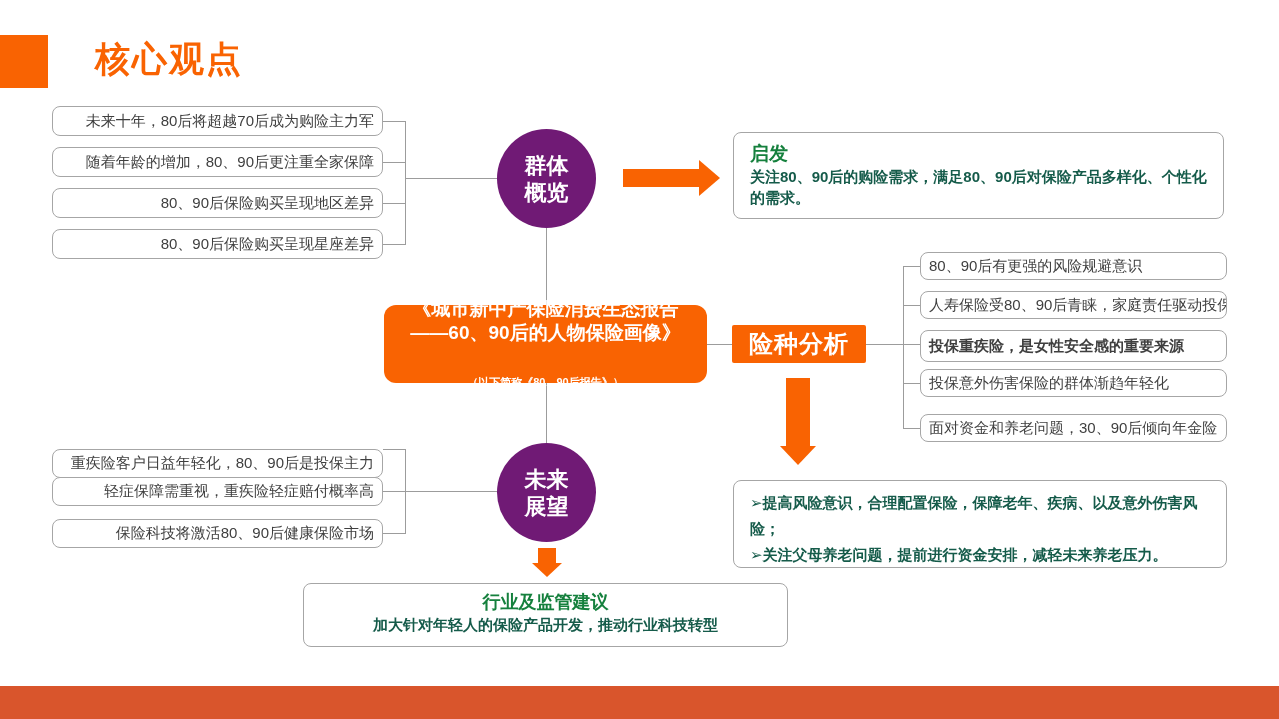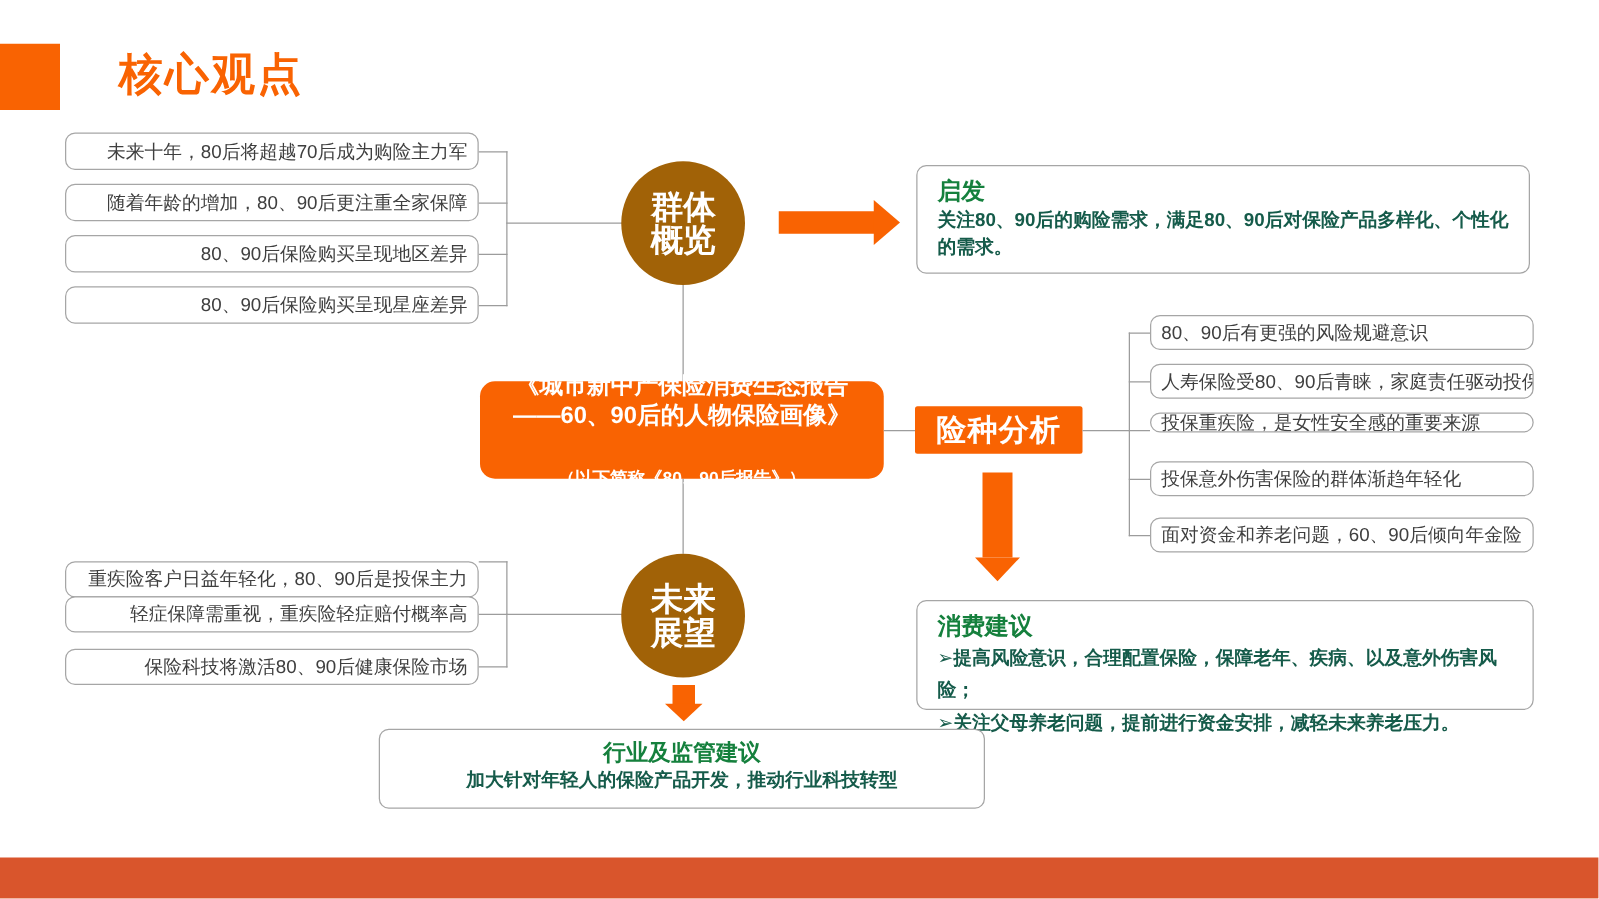--- a/index.html
+++ b/index.html
@@ -15,31 +15,31 @@
   .hl{height:1px;} .vl{width:1px;}
   
   .gbox{
     position:absolute;box-sizing:border-box;background:#fff;border:1px solid #a6a6a6;border-radius:8px;
     color:#3f3f3f;font-size:15px;display:flex;align-items:center;white-space:nowrap;overflow:hidden;
   }
   .gbox.ra{justify-content:flex-end;padding-right:8px;}
   .gbox.la{justify-content:flex-start;padding-left:8px;}
   
   .circle{
-    position:absolute;width:99px;height:99px;border-radius:50%;background:#a16207;color:#fff;
-    font-weight:bold;font-size:26px;line-height:27px;display:flex;flex-direction:column;
+    position:absolute;width:99px;height:99px;border-radius:50%;background:#701a75;color:#fff;
+    font-weight:bold;font-size:22px;line-height:27px;display:flex;flex-direction:column;
     align-items:center;justify-content:center;text-align:center;
   }
   
   .obox{
     position:absolute;left:384px;top:305px;width:323px;height:78px;background:#F96302;border-radius:12px;
     color:#fff;font-weight:bold;text-align:center;display:flex;flex-direction:column;justify-content:center;
   }
   .obox .l1,.obox .l2{font-size:19px;line-height:24px;}
-  .obox .l3{font-size:14px;line-height:18px;margin-top:28px;}
+  .obox .l3{font-size:11px;line-height:18px;margin-top:28px;}
   
   .tag{
     position:absolute;left:732px;top:325px;width:134px;height:38px;background:#F96302;border-radius:2px;
     color:#fff;font-weight:bold;font-size:24px;display:flex;align-items:center;justify-content:center;letter-spacing:1px;
   }
   
   .wbox{position:absolute;box-sizing:border-box;background:#fff;border:1px solid #a6a6a6;border-radius:8px;padding:9px 16px;}
   .wbox-title{color:#15803d;font-weight:bold;font-size:19px;line-height:24px;}
   .green-text{color:#155B4A;font-weight:bold;font-size:15px;line-height:21px;}
   .wbox.advice .green-text{line-height:26px;}
@@ -100,29 +100,28 @@
   <div class="line hl" style="left:866px;top:344px;width:38px;"></div>
   <div class="line vl" style="left:903px;top:266px;height:163px;"></div>
   <div class="line hl" style="left:903px;top:266px;width:17px;"></div>
   <div class="line hl" style="left:903px;top:305px;width:17px;"></div>
   <div class="line hl" style="left:903px;top:344px;width:17px;"></div>
   <div class="line hl" style="left:903px;top:383px;width:17px;"></div>
   <div class="line hl" style="left:903px;top:428px;width:17px;"></div>
 
   <div class="gbox la" style="left:920px;top:252px;width:307px;height:28px;">80、90后有更强的风险规避意识</div>
   <div class="gbox la" style="left:920px;top:291px;width:307px;height:28px;">人寿保险受80、90后青睐，家庭责任驱动投保</div>
-  <div class="gbox la" style="left:920px;top:330px;width:307px;height:16px;">投保重疾险，是女性安全感的重要来源</div>
+  <div class="gbox la" style="left:920px;top:330px;width:307px;height:32px;font-weight:bold;">投保重疾险，是女性安全感的重要来源</div>
   <div class="gbox la" style="left:920px;top:369px;width:307px;height:28px;">投保意外伤害保险的群体渐趋年轻化</div>
-  <div class="gbox la" style="left:920px;top:414px;width:307px;height:28px;">面对资金和养老问题，60、90后倾向年金险</div>
+  <div class="gbox la" style="left:920px;top:414px;width:307px;height:28px;">面对资金和养老问题，30、90后倾向年金险</div>
 
   <div class="astem" style="left:786px;top:378px;width:24px;height:68px;"></div>
   <div class="ahead-down" style="left:780px;top:446px;border-left:18px solid transparent;border-right:18px solid transparent;border-top:19px solid #F96302;"></div>
 
   <div class="wbox advice" style="left:733px;top:480px;width:494px;height:88px;">
-    <div class="wbox-title">消费建议</div>
     <div class="green-text">➢提高风险意识，合理配置保险，保障老年、疾病、以及意外伤害风险；</div>
     <div class="green-text">➢关注父母养老问题，提前进行资金安排，减轻未来养老压力。</div>
   </div>
 
   <div class="gbox ra" style="left:52px;top:449px;width:331px;height:29px;">重疾险客户日益年轻化，80、90后是投保主力</div>
   <div class="gbox ra" style="left:52px;top:477px;width:331px;height:29px;">轻症保障需重视，重疾险轻症赔付概率高</div>
   <div class="gbox ra" style="left:52px;top:519px;width:331px;height:29px;">保险科技将激活80、90后健康保险市场</div>
 
   <div class="line hl" style="left:383px;top:449px;width:23px;"></div>
   <div class="line hl" style="left:383px;top:491px;width:23px;"></div>

